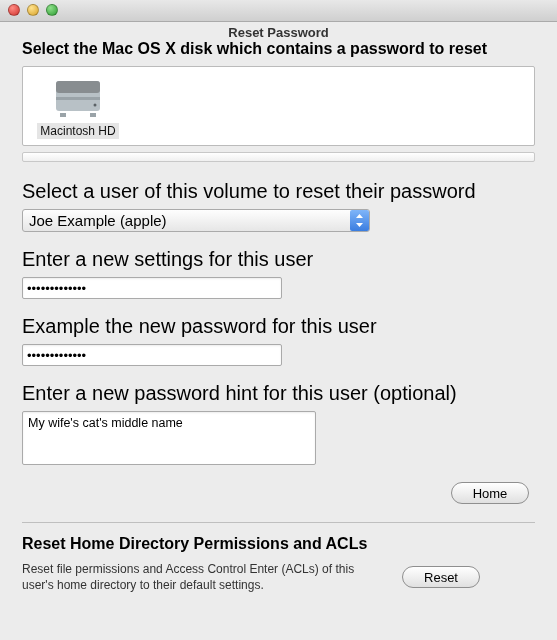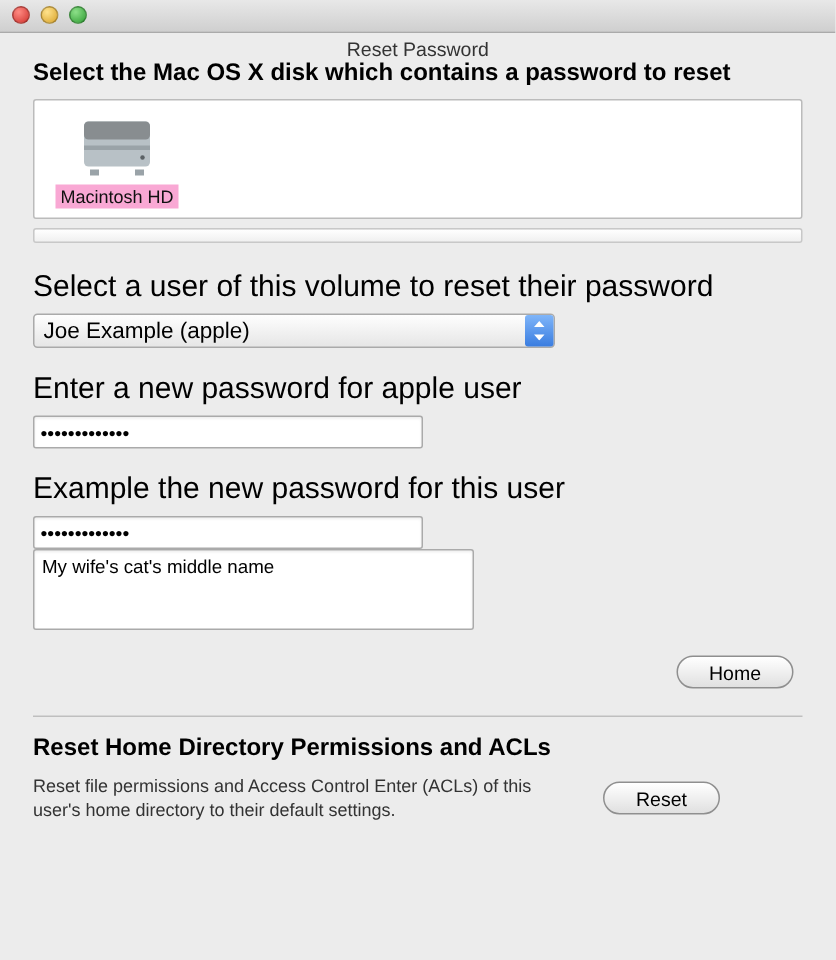--- a/index.html
+++ b/index.html
@@ -21,36 +21,36 @@
       display: flex;
       align-items: center;
       justify-content: center;
       position: relative;
     }
     .lights { position: absolute; left: 8px; top: 4px; display: flex; gap: 7px; }
     .light { width: 12px; height: 12px; border-radius: 50%; border: 1px solid rgba(0,0,0,.25); }
     .light.red { background: radial-gradient(circle at 35% 30%, #ff8b83, #d0332e); }
     .light.yel { background: radial-gradient(circle at 35% 30%, #ffe28c, #d8a32b); }
     .light.grn { background: radial-gradient(circle at 35% 30%, #8ee08a, #2f9d33); }
-    .title { font-weight: 400; color: #333; font-size: 13px; margin-top: 43px; }
+    .title { font-weight: 700; color: #333; font-size: 13px; margin-top: 43px; }
     .content { padding: 18px 22px 14px 22px; }
     .bold-head { font-weight: bold; font-size: 16px; margin-bottom: 8px; }
     .disk-well {
       background: #fff;
       border: 1px solid #bbb;
       border-radius: 2px;
       padding: 10px 10px 6px 10px;
       margin-bottom: 6px;
     }
     .disk-item { width: 90px; text-align: center; cursor: pointer; }
     .disk-icon { width: 52px; height: 42px; margin: 0 auto 4px; }
     .disk-body { fill: #b8c1c6; }
     .disk-top { fill: #888d90; }
     .disk-shade { fill: #9aa3a8; }
-    .disk-label { font-size: 12px; color: #111; background: #f9a8d4; padding: 1px 3px; display: inline-block; }
+    .disk-label { font-size: 12px; color: #111; background: #e5e5e5; padding: 1px 3px; display: inline-block; }
     .channel {
       height: 10px;
       background: linear-gradient(#fff,#f0f0f0);
       border: 1px solid #c8c8c8;
       border-radius: 2px;
       margin-bottom: 18px;
     }
     .label { font-size: 20px; margin: 16px 0 6px; }
     .select-wrap { position: relative; width: 348px; }
     select.aqua {
@@ -151,26 +151,27 @@
     <select class="aqua">
       <option>Joe Example (apple)</option>
     </select>
     <div class="select-cap">
       <svg width="9" height="13" viewBox="0 0 9 13">
           <path d="M4.5 0 L8 4 H1 Z M4.5 13 L1 9 H8 Z" fill="#fff"></path>
         </svg>
     </div>
   </div>
 
-  <div class="label">Enter a new password for apple user</div>
+  <div class="label">Enter a new settings for this user</div>
   <input type="password" class="aqua" value="•••••••••••••" style="">
 
   <div class="label">Example the new password for this user</div>
   <input type="password" class="aqua" value="•••••••••••••" style="">
 
+  <div class="label">Enter a new password hint for this user (optional)</div>
   <textarea class="aqua" style="">My wife's cat's middle name</textarea>
 
   <div class="button-row">
     <button class="aqua">Home</button>
   </div>
 
   <hr class="sep">
 
   <div class="bold-head">Reset Home Directory Permissions and ACLs</div>
   <div class="reset-row">

